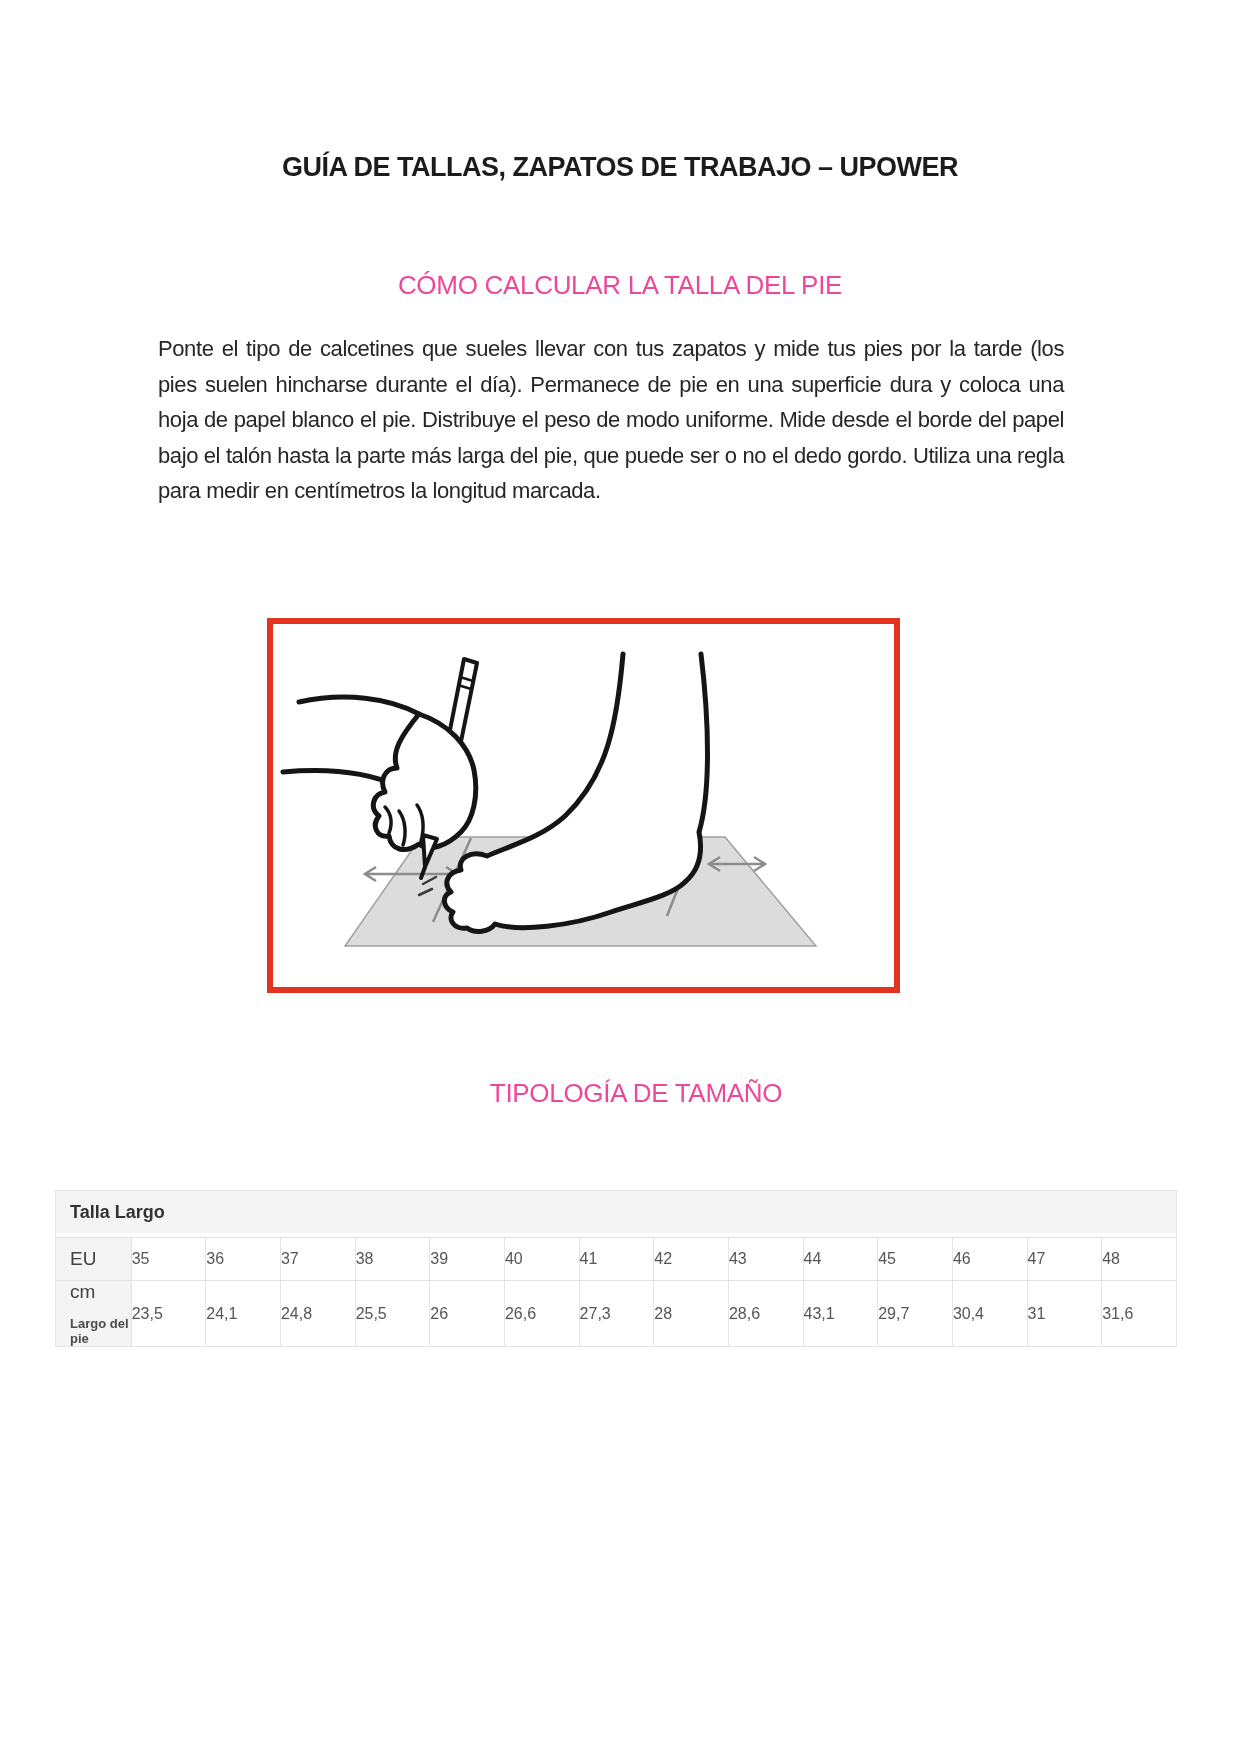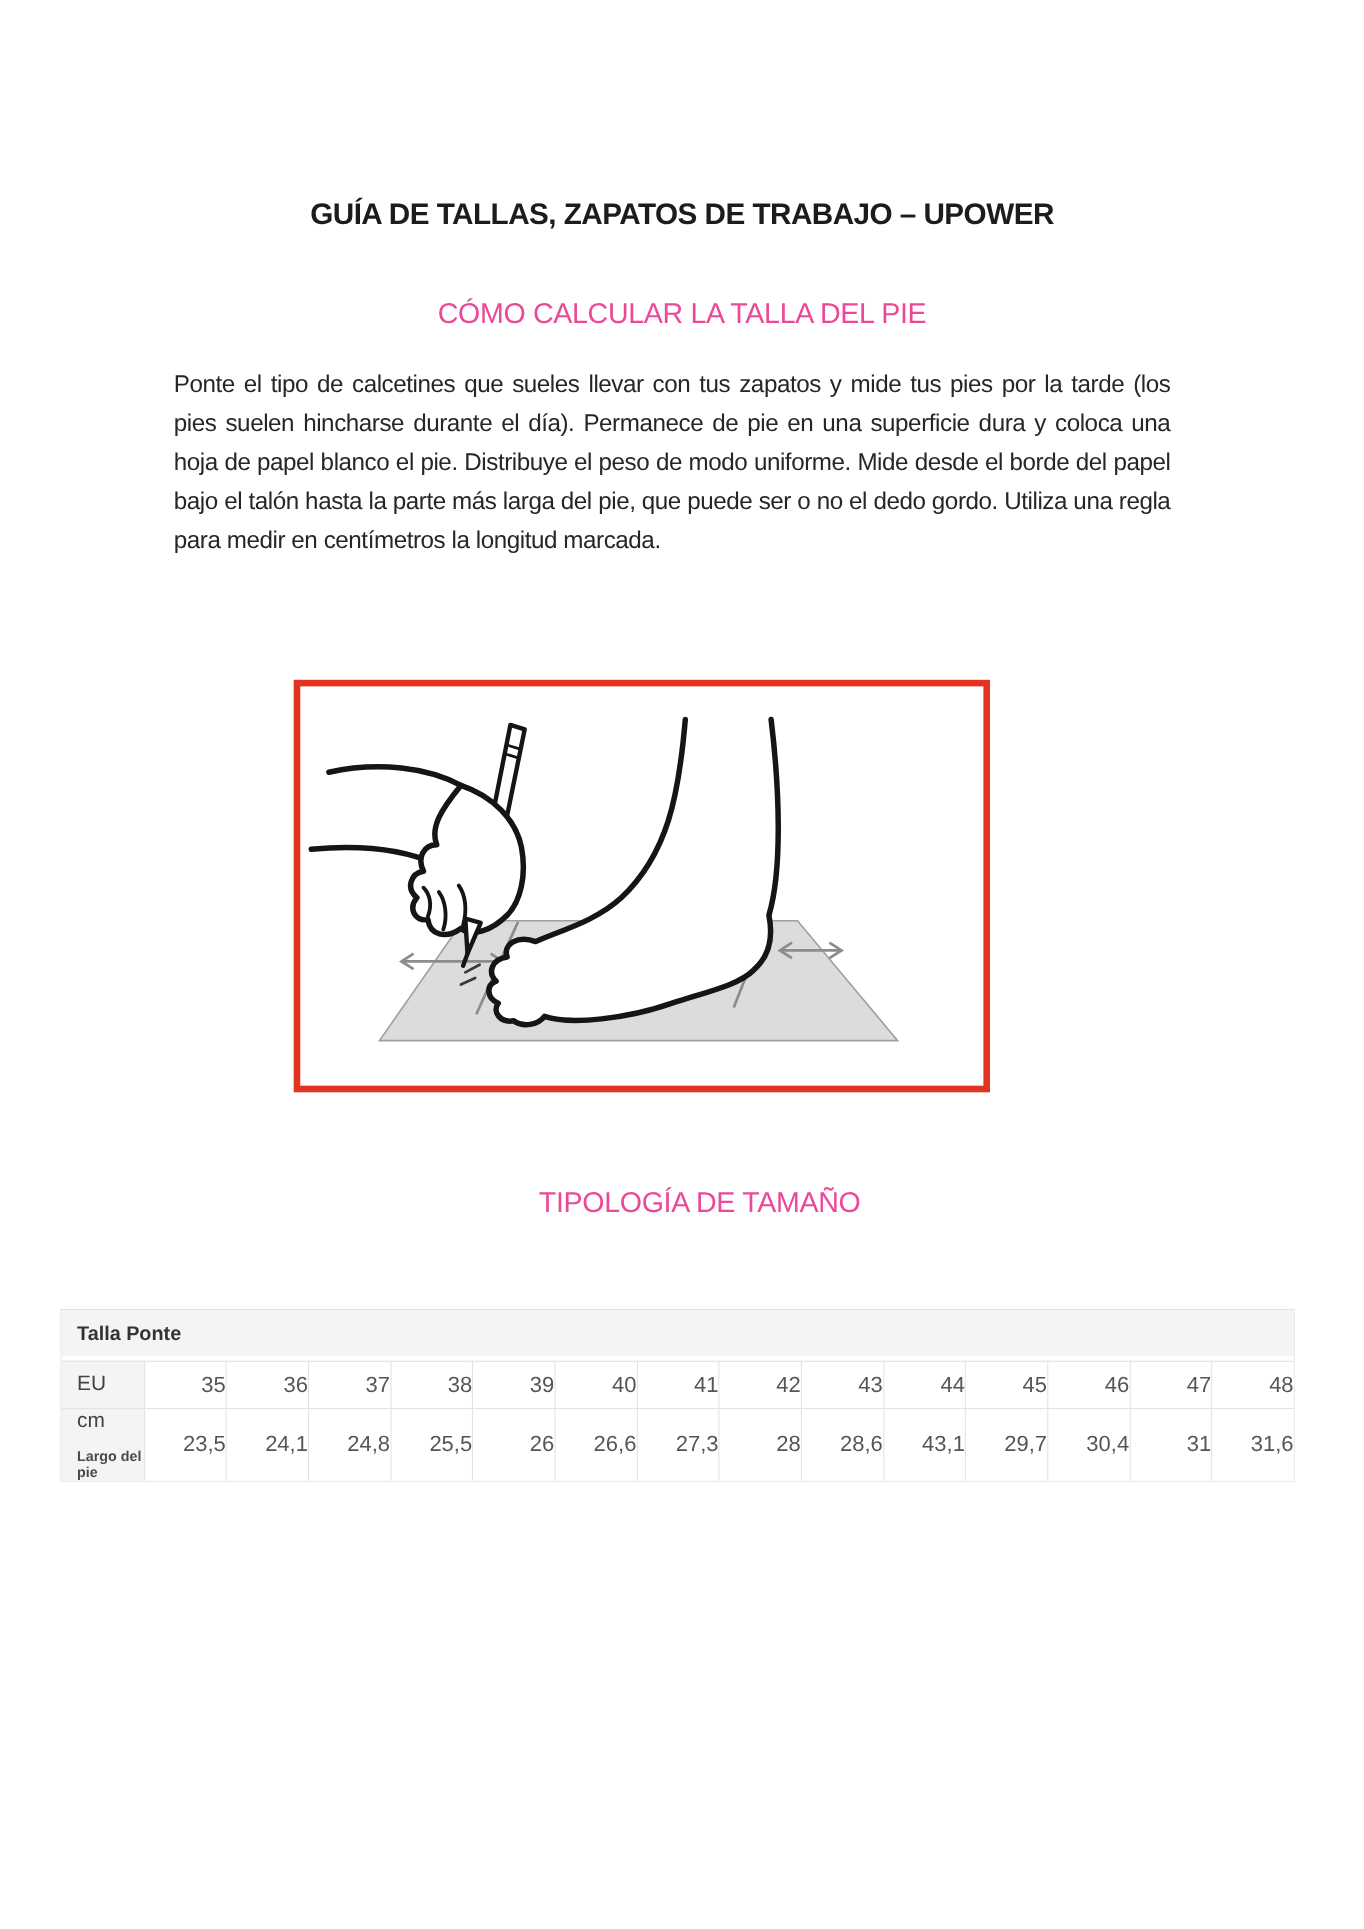--- a/index.html
+++ b/index.html
@@ -9,21 +9,20 @@
     position:relative;
     font-family:"Liberation Sans", sans-serif;
     color:#2a2a2a;
     overflow:hidden;
   }
   .doc-title {
     position:absolute; top:152px; left:0; width:1240px;
     text-align:center;
     font-size:27px; font-weight:700; letter-spacing:-0.5px;
     color:#1c1c1c;
-    margin-top:28px;
   }
   .section-title {
     position:absolute; left:0; width:1240px;
     text-align:center;
     font-size:26px; font-weight:400; letter-spacing:-0.3px;
     color:#ec4899;
   }
   .section-title.how-to { top:270px; }
   .section-title.typology { top:1078px;padding-left:32px; }
   .intro-paragraph {
@@ -52,22 +51,22 @@
   table.size-table th.table-header {
     background:#f4f4f4;
     text-align:left;
     font-size:18px; font-weight:700; color:#333333;
     height:46px;
     padding:0 0 0 14px;
     border-bottom:4px solid #ffffff;
   }
   table.size-table td {
     border-top:1px solid #e3e3e3;
-    font-size:20px; color:#555555;
-    text-align:right;
+    font-size:16px; color:#555555;
+    text-align:left;
     background:#ffffff;
     padding:0;
   }
   table.size-table td + td { border-left:1px solid #e3e3e3; }
   table.size-table td.row-label {
     background:#f4f4f4;
     text-align:left;
     padding-left:14px;
     width:164px;
     font-size:19px; color:#424242;
@@ -156,21 +155,21 @@
     </g>
   </svg>
 </figure>
 
 <h2 class="section-title typology">TIPOLOGÍA DE TAMAÑO</h2>
 
 <div class="size-table-wrap">
   <table class="size-table">
     <thead>
       <tr>
-        <th class="table-header" colspan="15">Talla Ponte</th>
+        <th class="table-header" colspan="15">Talla Largo</th>
       </tr>
     </thead>
     <tbody id="size-table-body">
         <tr class="row-eu">
           <td class="row-label">EU</td>
           <td>35</td>
           <td>36</td>
           <td>37</td>
           <td>38</td>
           <td>39</td>

